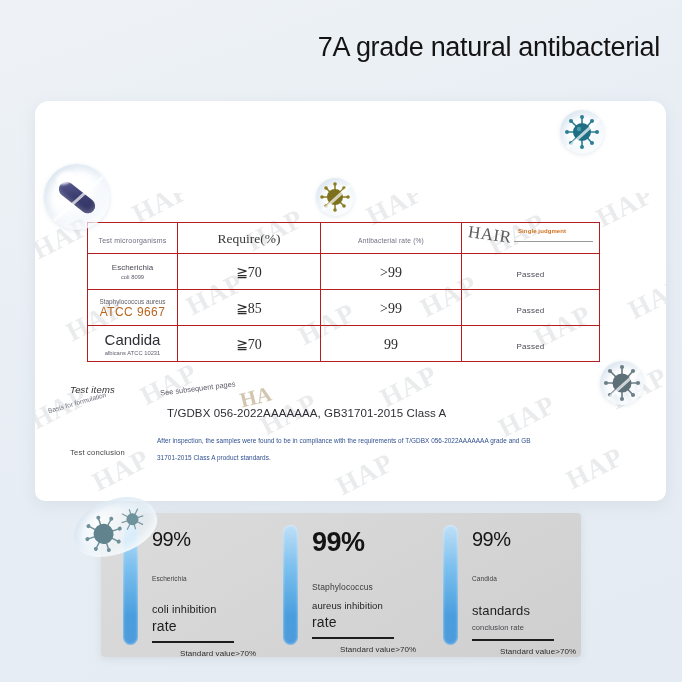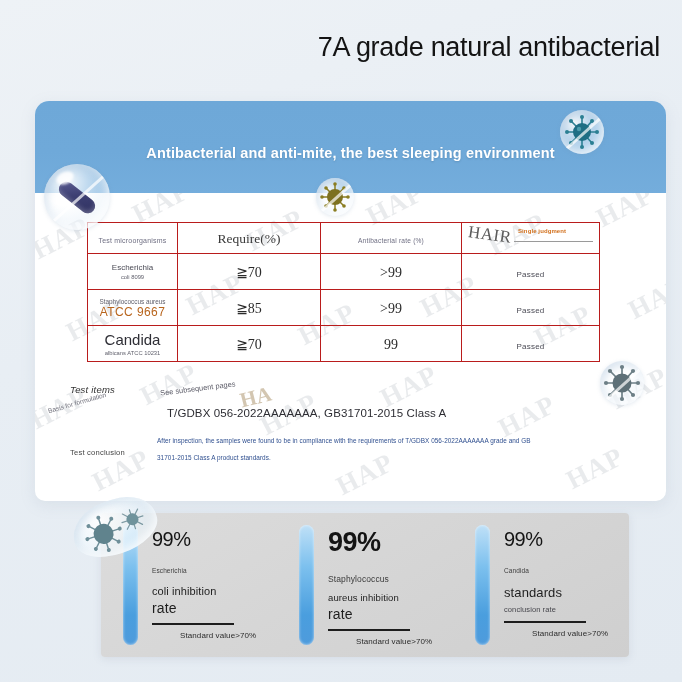--- a/index.html
+++ b/index.html
@@ -184,21 +184,21 @@
   .concl-2 {
     position: absolute; left: 122px; top: 85px;
     font-size: 6.4px; color: #2f4f8f; letter-spacing:.05px;
     white-space: nowrap;
   }
 
   
   .stats-panel {
     position: absolute;
     left: 101px; top: 513px;
-    width: 528px; height: 144px;
+    width: 480px; height: 144px;
     background: linear-gradient(150deg,#dcdcdc 0%, #d6d6d6 45%, #cfcfcf 100%);
     border-radius: 4px;
     box-shadow: 0 2px 8px rgba(120,130,145,0.15);
     display: flex;
     align-items: stretch;
     z-index: 2;
   }
   .stat {
     flex: 1;
     position: relative;
@@ -215,25 +215,25 @@
     flex: none;
   }
   .stat-body { flex: 1; padding-top: 6px; }
   .stat-pct {
     font-size: 20px; color: #141414; font-weight: 400;
     letter-spacing: -0.5px;
     line-height: 1;
   }
   .stat.featured .stat-pct { font-size: 27px; font-weight: bold; }
   .stat-name1 {
-    font-size: 6.5px; color: #3c3c3c; margin-top: 18px; letter-spacing:.1px;
+    font-size: 6.5px; color: #3c3c3c; margin-top: 26px; letter-spacing:.1px;
   }
   .stat.featured .stat-name1 { font-size: 8.5px; }
   .stat-name2 {
-    font-size: 11px; color: #1e1e1e; margin-top: 11px; letter-spacing:.1px;
+    font-size: 11px; color: #1e1e1e; margin-top: 21px; letter-spacing:.1px;
   }
   .stat.featured .stat-name2 { font-size: 9.5px; margin-top: 8px; }
   .stat-name3 {
     font-size: 14px; color: #1e1e1e; margin-top: 3px; letter-spacing:.1px;
   }
   .stat.small3 .stat-name2 { font-size: 13px; }
   .stat.small3 .stat-name3 { font-size: 7.5px; color:#46464c; margin-top:5px;}
   .stat-rule {
     height: 1.6px; background: #1d1d1d; width: 82px; margin-top: 7px;
   }
@@ -295,23 +295,20 @@
     position: relative;
   }
 </style>
 </head>
 <body>
 
 <div class="page-title">7A grade natural antibacterial</div>
 
 <div class="report-card">
 
-  <div class="banner">
-    <div class="banner-title">Antibacterial and anti-mite, the best sleeping environment</div>
-  </div>
 
   <div class="wm-layer">
     <div class="wm" style="left:-4px;  top:30px;">HAP</div>
     <div class="wm" style="left:96px;  top:-6px;">HAP</div>
     <div class="wm" style="left:210px; top:22px;">HAP</div>
     <div class="wm" style="left:330px; top:-4px;">HAP</div>
     <div class="wm" style="left:452px; top:26px;">HAP</div>
     <div class="wm" style="left:560px; top:-2px;">HAP</div>
     <div class="wm" style="left:30px;  top:112px;">HAP</div>
     <div class="wm" style="left:150px; top:86px;">HAP</div>

